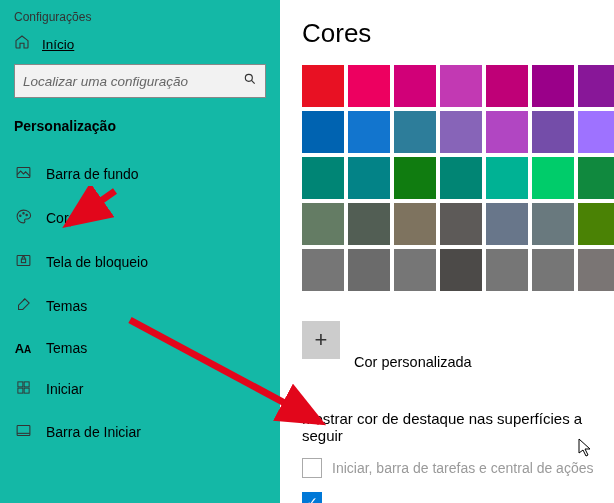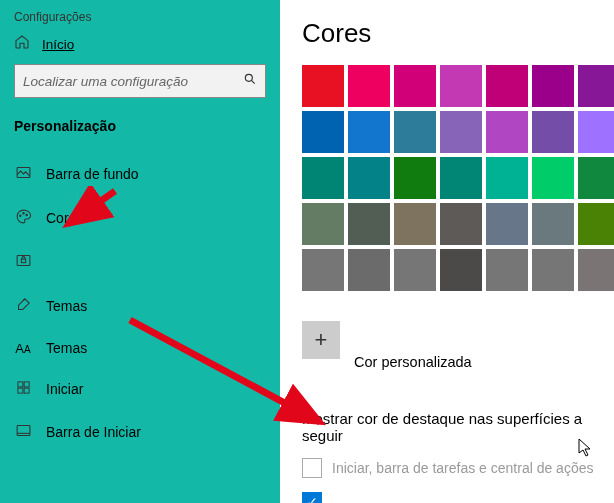--- a/index.html
+++ b/index.html
@@ -71,30 +71,31 @@
           <circle cx="16.5" cy="10" r="1"></circle>
         </svg></span>
     <span>Cores</span>
   </div>
   <div class="nav-item">
     <span class="ic"><svg width="17" height="17" viewBox="0 0 24 24" fill="none" stroke="#333" stroke-width="1.5">
           <rect x="3" y="5" width="18" height="14" rx="1"></rect>
           <rect x="9" y="10" width="6" height="5"></rect>
           <path d="M10 10V8.5a2 2 0 0 1 4 0V10"></path>
         </svg></span>
+    <span>Tela de bloqueio</span>
   </div>
   <div class="nav-item">
     <span class="ic"><svg width="17" height="17" viewBox="0 0 24 24" fill="none" stroke="#333" stroke-width="1.5">
           <path d="M14 4l6 6-9 9H5v-6l9-9z"></path>
           <path d="M14 4l-2 2"></path>
         </svg></span>
     <span>Temas</span>
   </div>
   <div class="nav-item">
-    <span class="ic" style="font-size:13px;font-weight:400">A<span style="font-size:10px">A</span></span>
+    <span class="ic" style="font-size:13px;font-weight:700">A<span style="font-size:10px">A</span></span>
     <span>Temas</span>
   </div>
   <div class="nav-item">
     <span class="ic"><svg width="15" height="15" viewBox="0 0 24 24" fill="none" stroke="#333" stroke-width="1.5">
           <rect x="3" y="3" width="8" height="8"></rect>
           <rect x="13" y="3" width="8" height="8"></rect>
           <rect x="3" y="13" width="8" height="8"></rect>
           <rect x="13" y="13" width="8" height="8"></rect>
         </svg></span>
     <span>Iniciar</span>

